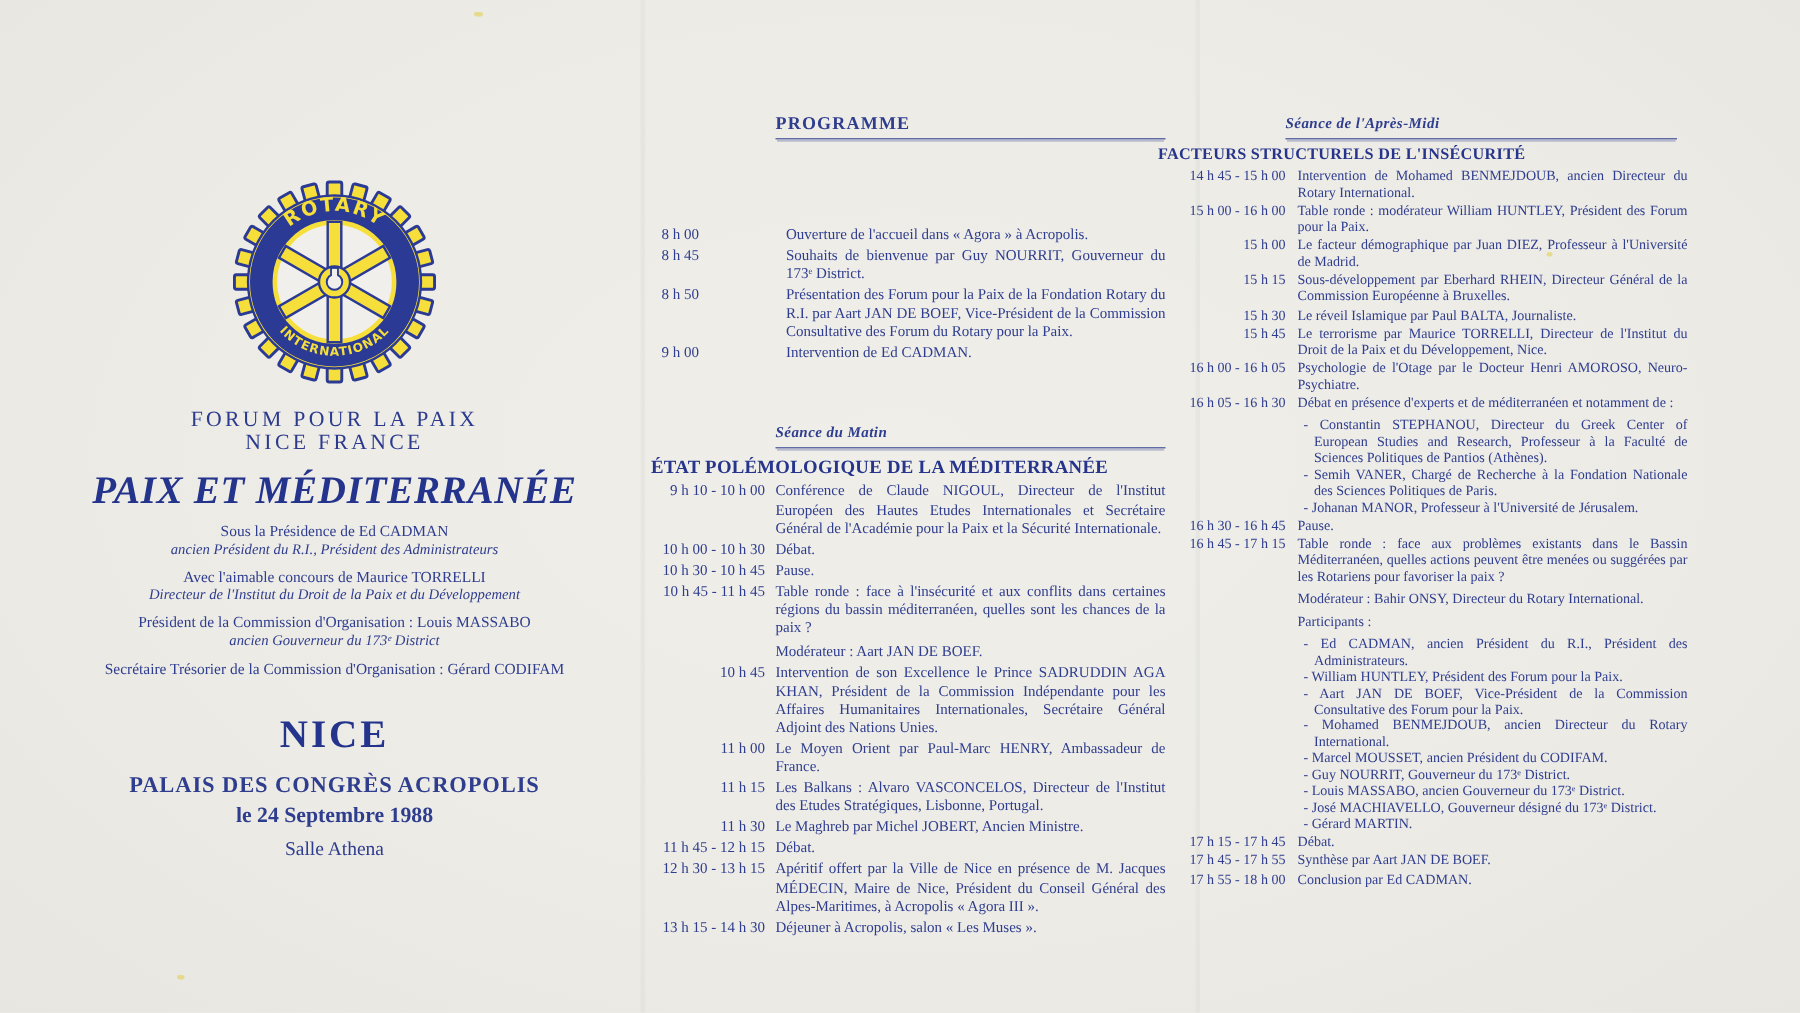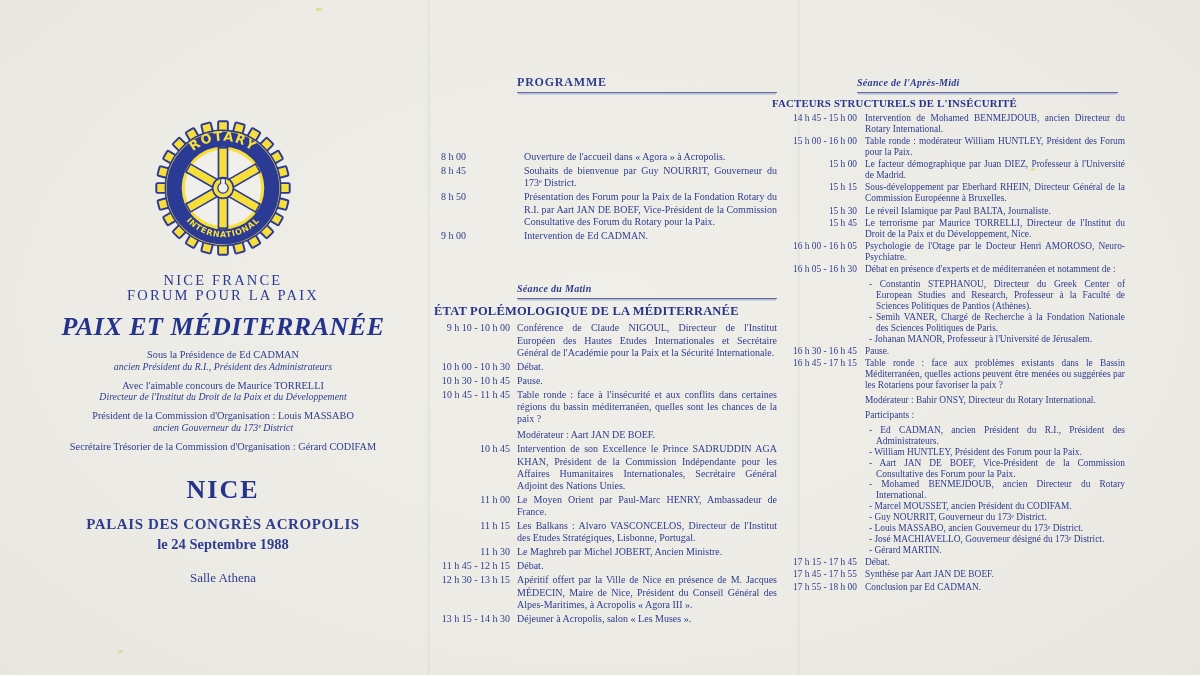--- a/index.html
+++ b/index.html
@@ -19,21 +19,21 @@
   #logo{display:block;margin:0 auto 17px auto;}
   .orgline{font-size:14.5px;letter-spacing:2.2px;line-height:15px;color:#2c3a8e;}
   .maintitle{font-size:26px;font-weight:bold;letter-spacing:0.5px;line-height:28px;
     margin:10px 0 0 0;color:#24338c;font-style:italic;}
   .credit{margin-top:8px;}
   .credit .main{font-size:10.3px;line-height:11.5px;}
   .credit .sub{font-size:9.8px;line-height:11px;font-style:italic;}
   .city{font-size:26px;font-weight:bold;letter-spacing:2px;margin-top:23px;color:#24338c;}
   .venue{font-size:15px;font-weight:bold;letter-spacing:0.6px;margin-top:11px;}
   .date{font-size:14.5px;font-weight:bold;margin-top:3px;}
-  .room{font-size:13px;margin-top:17px;}
+  .room{font-size:13px;margin-top:5px;}
 
   
   .schedcol{position:absolute;top:76px;}
   #midcol{left:434px;width:343px;font-size:10px;line-height:12.2px;}
   #rightcol{left:772px;width:353px;font-size:9.4px;line-height:10.9px;top:78px;}
 
   .colheader{margin-left:83px;width:260px;font-size:12px;font-weight:bold;
     letter-spacing:0.8px;padding-bottom:4px;
     border-bottom:1px solid rgba(62,76,150,0.8);
     box-shadow:0 2.5px 0 -1px rgba(62,76,150,0.3);}
@@ -119,22 +119,22 @@
         <rect x="-7" y="-62" width="14" height="62" transform="rotate(240)"></rect>
         <rect x="-7" y="-62" width="14" height="62" transform="rotate(300)"></rect>
       </g>
       <circle r="16" fill="#f6df3b" stroke="#2b3a94" stroke-width="2.5"></circle>
       <g>
         <rect x="-3.5" y="-14.5" width="7" height="10" fill="#f0efeb" stroke="#2b3a94" stroke-width="2"></rect>
         <circle r="8" fill="#f0efeb" stroke="#2b3a94" stroke-width="2"></circle>
         <rect x="-2.6" y="-13" width="5.2" height="8" fill="#f0efeb"></rect>
       </g>
     </svg>
+    <div class="orgline">FORUM POUR LA PAIX</div>
     <div class="orgline">NICE FRANCE</div>
-    <div class="orgline">FORUM POUR LA PAIX</div>
     <h1 class="maintitle">PAIX ET MÉDITERRANÉE</h1>
 
     <div class="credit">
       <div class="main">Sous la Présidence de Ed CADMAN</div>
       <div class="sub">ancien Président du R.I., Président des Administrateurs</div>
     </div>
     <div class="credit">
       <div class="main">Avec l'aimable concours de Maurice TORRELLI</div>
       <div class="sub">Directeur de l'Institut du Droit de la Paix et du Développement</div>
     </div>

